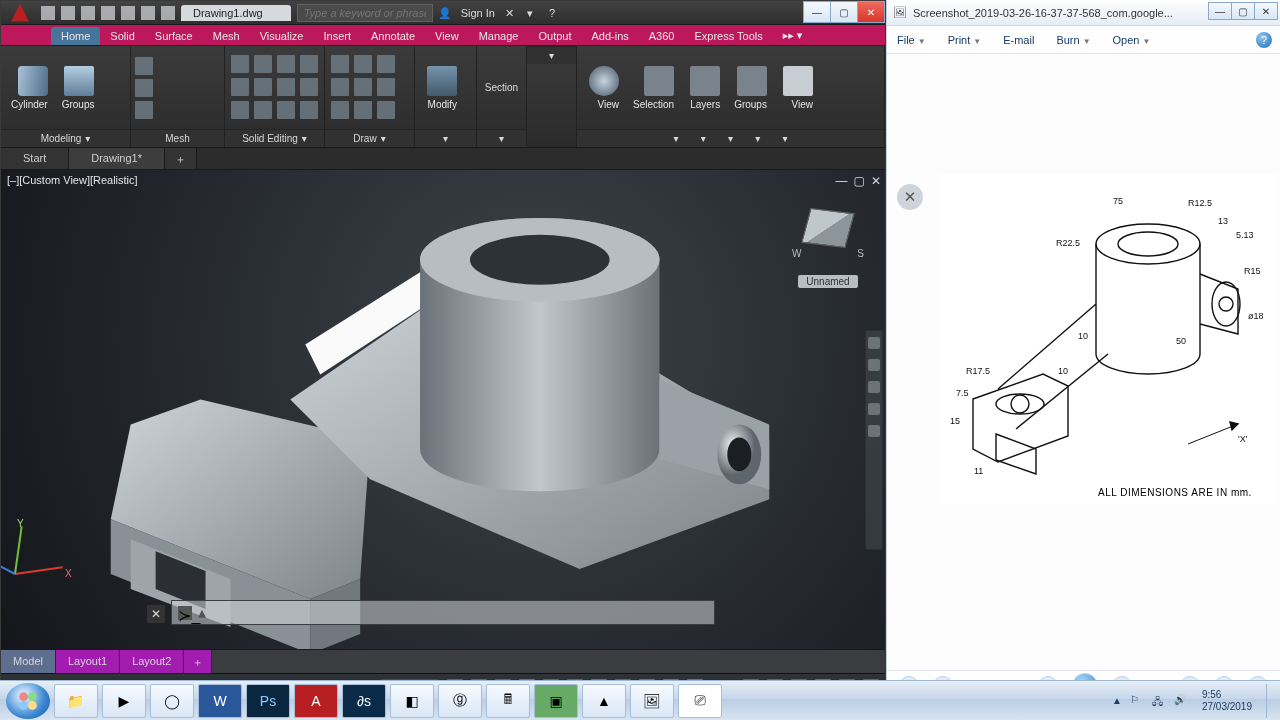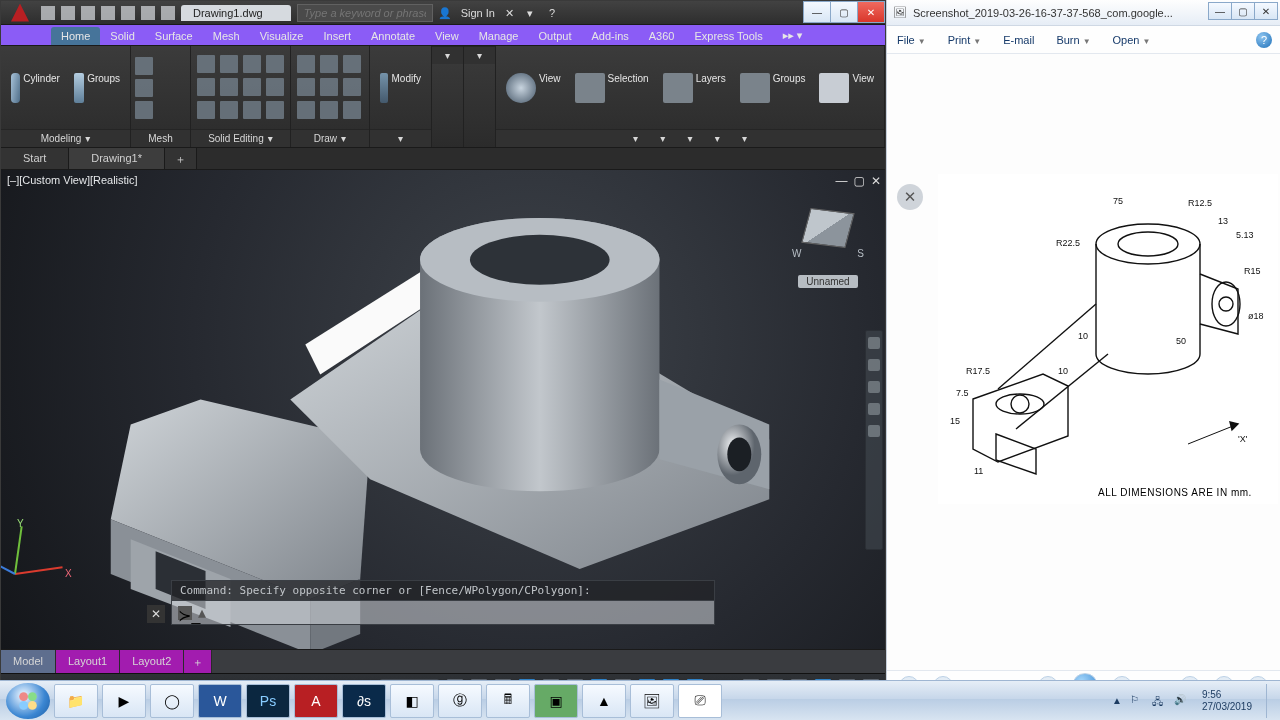--- a/index.html
+++ b/index.html
@@ -17,30 +17,30 @@
 .qat { height:24px; background:linear-gradient(#424242,#2e2e2e); display:flex; align-items:center; padding:0 4px; gap:6px; border-bottom:1px solid #1a1a1a; position:relative; }
 .qat .logo { width:18px; height:18px; background:#b81f23; clip-path:polygon(50% 0,100% 100%,0 100%); margin:0 6px; }
 .qat-icon { width:14px; height:14px; background:#cfd2d6; opacity:.75; }
 .qat-tab { background:#d6dadf; color:#222; font-size:11px; padding:2px 28px 2px 12px; border-radius:3px 3px 0 0; }
 .qat-search { background:#4a4a4a; border:1px solid #616161; color:#ccc; font-size:11px; font-style:italic; padding:2px 6px; width:136px; height:18px; }
 .qat-spacer { flex:1; }
 .qat-right { display:flex; gap:10px; color:#dcdcdc; font-size:11px; align-items:center; margin-right:95px; }
 .qat-right .ic { width:12px; height:12px; display:inline-block; }
 
 
-.tabs { height:21px; background:#8b5cf6; display:flex; align-items:flex-end; padding-left:50px; border-bottom:1px solid #1a1a1a; }
+.tabs { height:21px; background:#be185d; display:flex; align-items:flex-end; padding-left:50px; border-bottom:1px solid #1a1a1a; }
 .tab { color:#e6e6e6; font-size:11px; padding:3px 10px; cursor:pointer; }
 .tab.active { background:#46749a; border-radius:3px 3px 0 0; }
 
 
 .ribbon { height:102px; background:linear-gradient(#3b3b3b,#2b2b2b); display:flex; border-bottom:1px solid #1a1a1a; }
 .panel { display:flex; flex-direction:column; border-right:1px solid #212121; }
 .panel-body { flex:1; display:flex; align-items:center; padding:2px 4px; gap:2px; }
 .panel-label { height:18px; background:#313131; color:#d8d8d8; font-size:10px; display:flex; align-items:center; justify-content:center; gap:4px; border-top:1px solid #252525; }
-.bigbtn { display:flex; flex-direction:row; align-items:flex-start; justify-content:center; gap:3px; padding:2px 6px; color:#e6e6e6; font-size:10px; cursor:pointer; min-width:44px; }
+.bigbtn { display:flex; flex-direction:column; align-items:flex-end; justify-content:center; gap:3px; padding:2px 6px; color:#e6e6e6; font-size:10px; cursor:pointer; min-width:44px; }
 .bigbtn .bic { width:30px; height:30px; background:#889099; border-radius:2px; }
 .bic.cyl { background:linear-gradient(100deg,#a8c3d9,#4e6d88); border-radius:4px; }
 .bic.ext { background:linear-gradient(#b4cde0,#5f7f99); }
 .bic.sph { background:radial-gradient(circle at 35% 30%,#d7e7f2 5%,#3e5d77 90%); border-radius:50%; }
 .bic.cur { background:linear-gradient(#7593aa,#44596c); }
 .smallgrid { display:grid; grid-template-columns:repeat(4,20px); grid-auto-rows:20px; gap:3px; padding:2px; }
 .sic { width:18px; height:18px; background:#6e7a85; opacity:.85; border-radius:1px; }
 
 
 .doctabs { height:22px; background:#2c2c2c; display:flex; align-items:stretch; border-bottom:1px solid #1a1a1a; }
@@ -228,20 +228,23 @@
     <div class="panel" style="width:62px">
       <div class="panel-body">
           <div class="bigbtn">
             <div class="bic cur"></div>
             <span>Modify</span>
           </div>
         </div>
       <div class="panel-label">▾</div>
     </div>
     <div class="panel" style="width:50px">
+        <div class="panel-body" style="justify-content:center;color:#dcdcdc;font-size:10px">
+          <span>Section</span>
+        </div>
         <div class="panel-label">▾</div>
       </div>
     <div class="panel" style="width:50px">
         <div class="panel-label">▾</div>
       </div>
     <div class="panel" style="flex:1">
       <div class="panel-body">
         <div class="bigbtn">
             <div class="bic" style="background:radial-gradient(circle,#c8d4df,#445566);border-radius:50%"></div>
             <span>View</span>
@@ -338,21 +341,20 @@
     <div class="ucs">
       <div class="axis ax-x"></div>
       <div class="axis ax-y"></div>
       <div class="axis ax-z"></div>
       <span class="axlbl" style="left:50px;bottom:-4px;color:#e67">X</span>
       <span class="axlbl" style="left:2px;bottom:46px;color:#9d7">Y</span>
     </div>
 
     <div class="cmd">
       <div class="cmd-close">✕</div>
-      <div class="cmd-hist">Command: Specify opposite corner or [Fence/WPolygon/CPolygon]:</div>
       <div class="cmd-in">
         <span class="ic">≻_</span>
         <span style="color:#555">▴</span>
       </div>
     </div>
   </div>
 
   <div class="layouttabs">
     <div class="ltab active">Model</div>
     <div class="ltab">Layout1</div>

